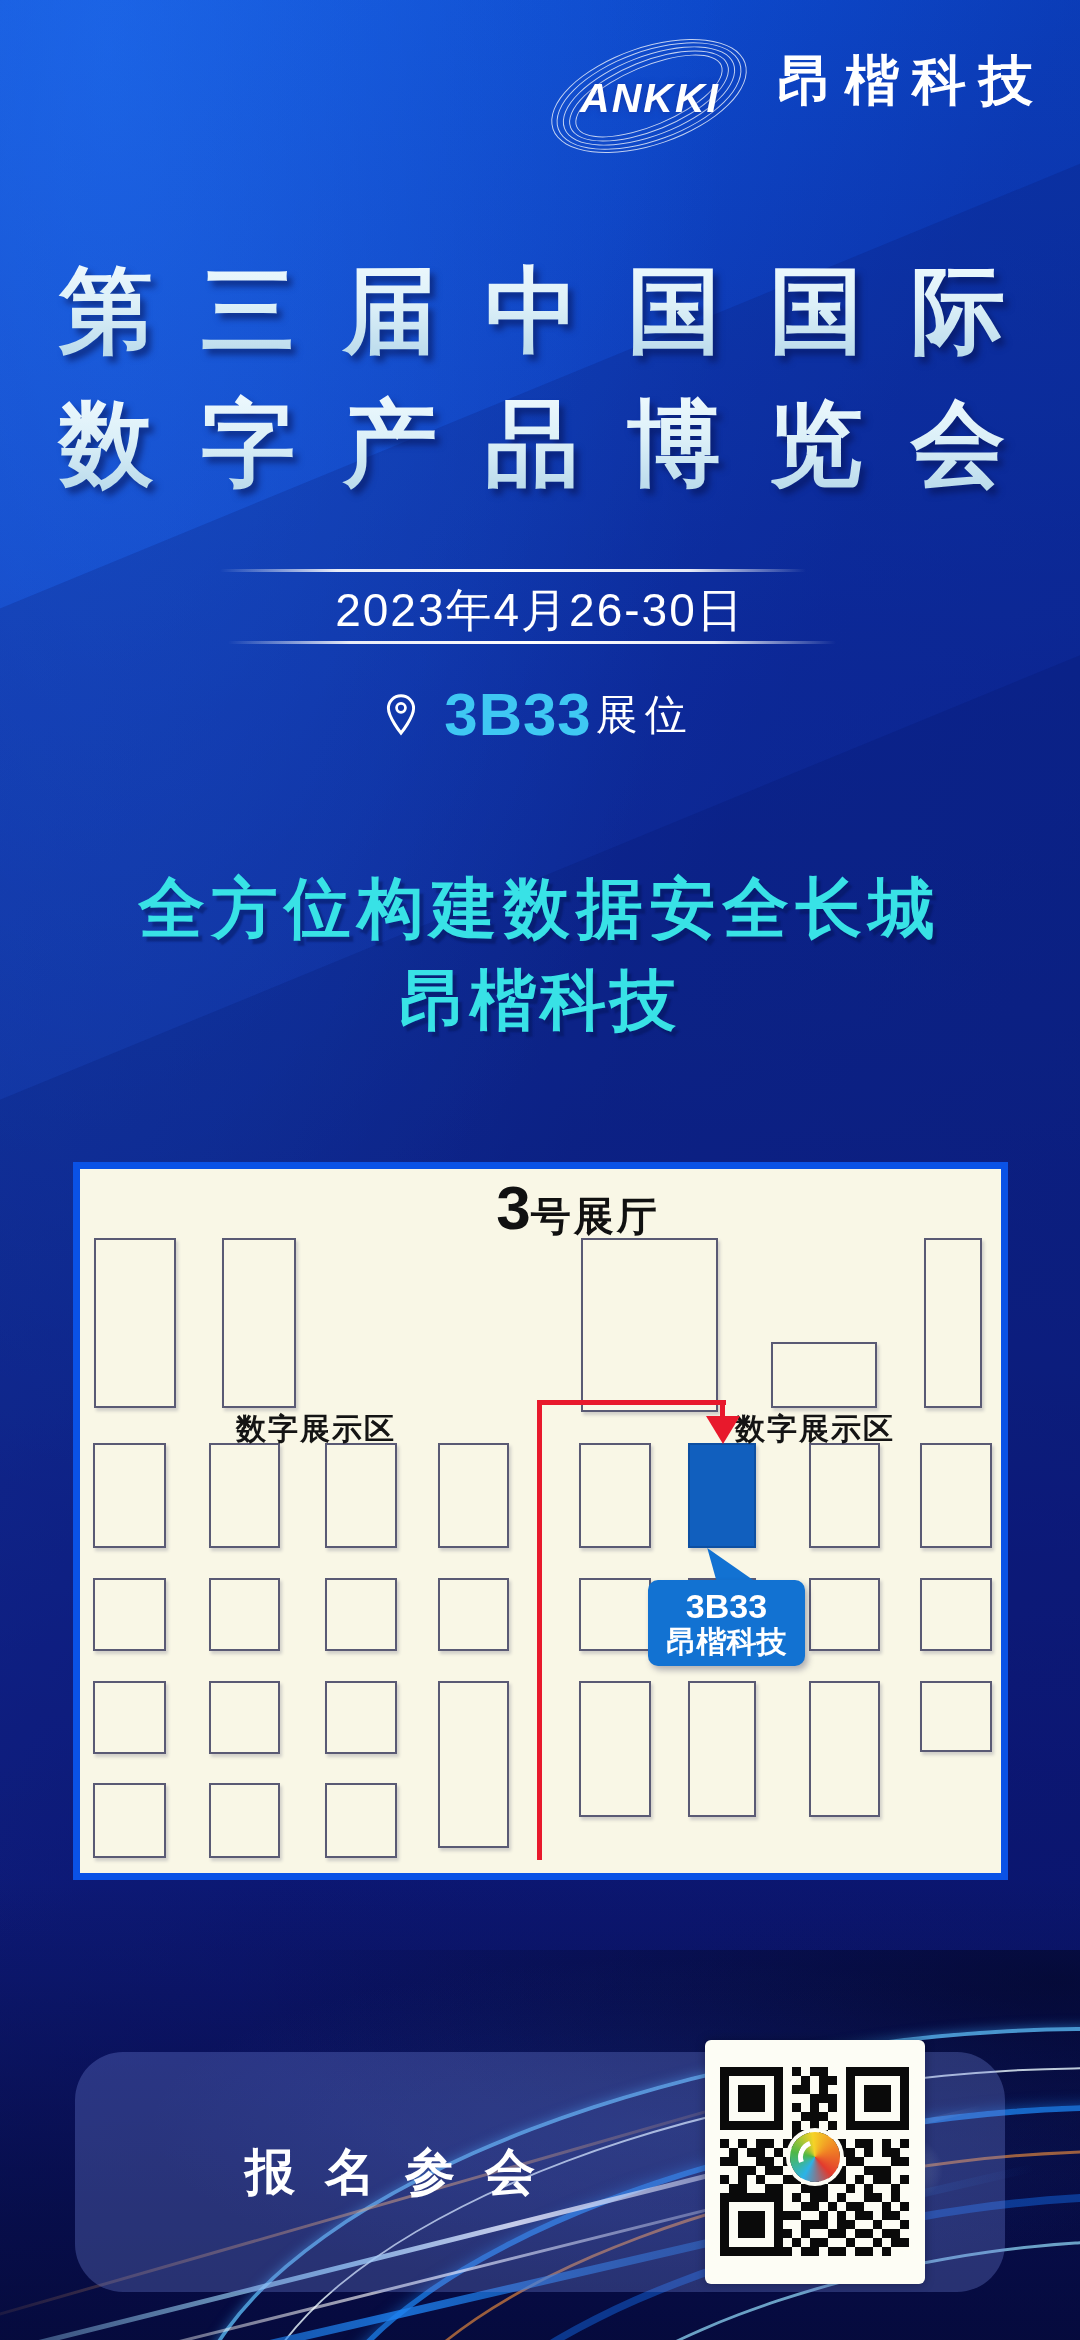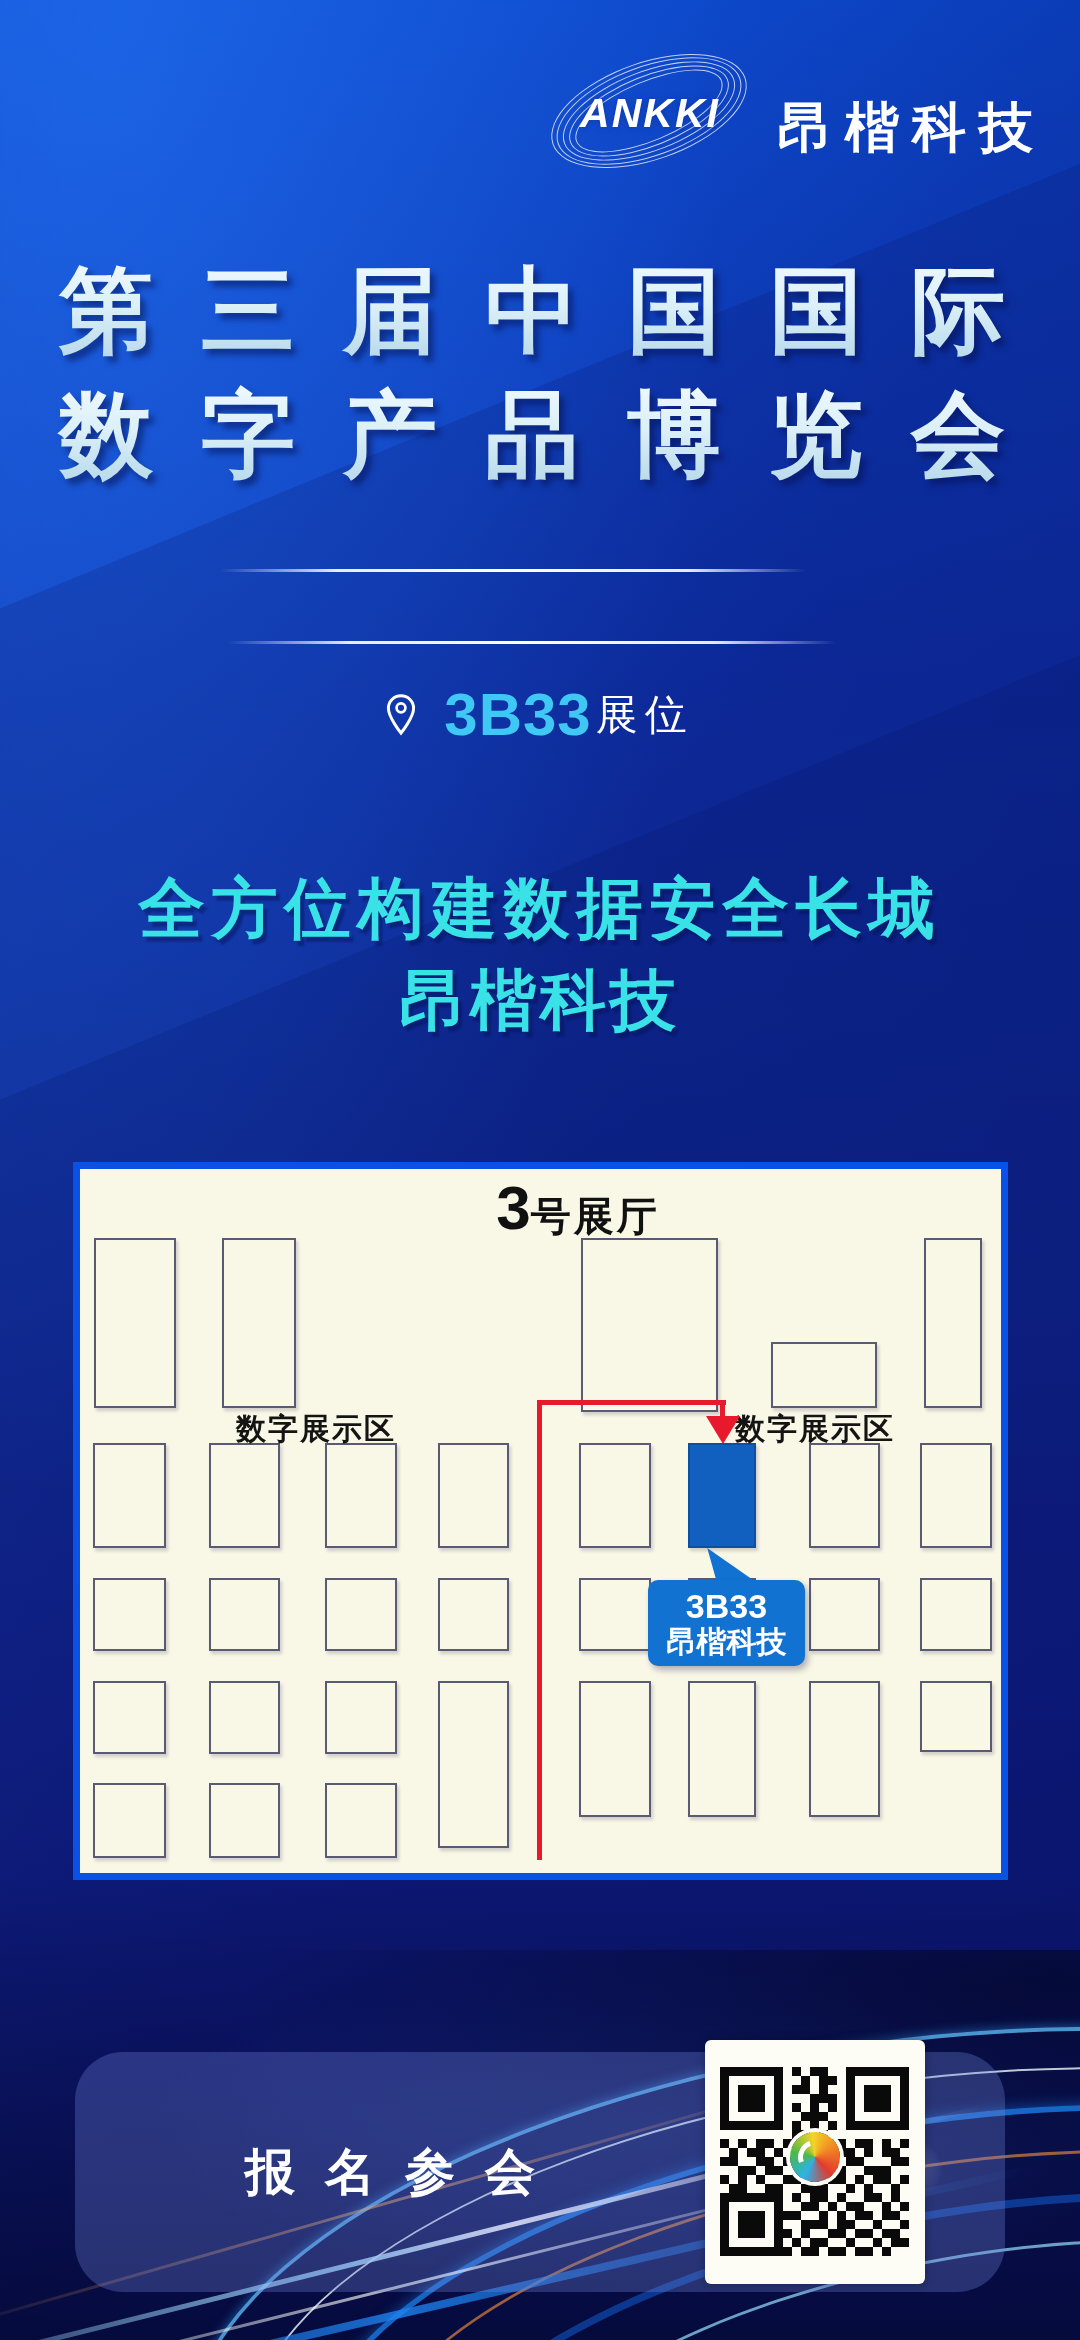--- a/index.html
+++ b/index.html
@@ -8,21 +8,21 @@
     font-family:"Liberation Sans","DejaVu Sans",sans-serif;
     background:linear-gradient(178deg,#0b47c8 0%,#0d3cb8 16%,#0e32aa 30%,#10309f 44%,#122a96 58%,#121f86 72%,#101a74 84%,#0b1257 100%);
   }
   .layer{position:absolute;left:0;top:0;width:100%;height:100%;}
   .band-glow{background:radial-gradient(ellipse at 10% 2%,rgba(35,125,255,0.45),transparent 45%);}
   .band-a{background:linear-gradient(113deg,rgba(45,115,245,0.28) 0%,rgba(30,90,230,0.10) 34%,rgba(10,26,130,0.22) 52%,rgba(8,20,110,0.38) 100%);}
   .band-b{clip-path:polygon(0 26%,100% 7%,100% 100%,0 100%);background:rgba(8,18,105,0.20);}
   .band-c{clip-path:polygon(0 47%,100% 28%,100% 100%,0 100%);background:rgba(6,14,95,0.18);}
 
   
-  .brand{position:absolute;left:550px;top:45px;width:500px;height:120px;display:flex;align-items:flex-end;}
+  .brand{position:absolute;left:550px;top:45px;width:500px;height:120px;display:flex;align-items:flex-start;}
   .logo-mark{position:relative;width:200px;height:105px;flex:0 0 auto;}
   .logo-mark .el{position:absolute;border:1px solid rgba(255,255,255,0.75);border-radius:50%;}
   .el1{left:2px;top:6px;width:192px;height:88px;transform:rotate(-20deg);}
   .el2{left:8px;top:11px;width:180px;height:78px;transform:rotate(-21deg);border-color:rgba(255,255,255,0.55);}
   .el3{left:14px;top:16px;width:168px;height:68px;transform:rotate(-22deg);border-color:rgba(255,255,255,0.45);}
   .el4{left:-3px;top:2px;width:202px;height:96px;transform:rotate(-19deg);border-color:rgba(255,255,255,0.35);}
   .el5{left:20px;top:21px;width:156px;height:58px;transform:rotate(-23deg);border-color:rgba(255,255,255,0.3);}
   .logo-latin{position:absolute;left:50%;top:50%;transform:translate(-50%,-50%);
     font-style:italic;font-weight:bold;font-size:41px;color:#fff;letter-spacing:2px;
     text-shadow:0 0 6px rgba(20,50,160,0.8);}
@@ -30,21 +30,21 @@
 
   
   .main-title{position:absolute;left:0;width:1080px;text-align:center;
     font-weight:bold;font-size:94px;letter-spacing:48px;padding-left:32px;box-sizing:border-box;
     white-space:nowrap;filter:drop-shadow(5px 6px 3px rgba(6,16,80,0.55));color:#d6ecf5;}
   @supports (-webkit-background-clip: text){
     .main-title{background:linear-gradient(180deg,#f2fbff 0%,#dcf0f8 45%,#aed3e7 100%);
       -webkit-background-clip:text;background-clip:text;color:transparent;}
   }
   .title-1{top:248px;}
-  .title-2{top:372px;font-family:Liberation Serif, serif;}
+  .title-2{top:381px;font-family:Liberation Serif, serif;}
 
   
   .date-rule{position:absolute;height:3px;border-radius:2px;
     background:linear-gradient(90deg,rgba(255,255,255,0) 0%,rgba(255,255,255,0.9) 20%,#ffffff 50%,rgba(255,255,255,0.9) 80%,rgba(255,255,255,0) 100%);}
   .rule-top{left:220px;top:569px;width:586px;}
   .rule-bottom{left:228px;top:641px;width:608px;}
   .date-text{position:absolute;left:0;top:580px;width:1080px;text-align:center;
     color:#fff;font-size:46px;font-weight:500;letter-spacing:2px;}
 
   
@@ -165,20 +165,21 @@
       <div class="el el5"></div>
       <div class="logo-latin">ANKKI</div>
     </div>
     <div class="brand-cn">昂楷科技</div>
   </div>
 
   <div class="main-title title-1">第三届中国国际</div>
   <div class="main-title title-2">数字产品博览会</div>
 
   <div class="date-rule rule-top"></div>
+  <div class="date-text">2023年4月26-30日</div>
   <div class="date-rule rule-bottom"></div>
 
   <div class="location">
     <svg class="pin" width="30" height="42" viewBox="0 0 24 34">
       <path d="M12 1.5C6.2 1.5 1.8 6 1.8 11.6c0 7.4 10.2 20 10.2 20s10.2-12.6 10.2-20C22.2 6 17.8 1.5 12 1.5z" fill="none" stroke="#ffffff" stroke-width="2.4"></path>
       <circle cx="12" cy="11.2" r="3.6" fill="none" stroke="#ffffff" stroke-width="2.2"></circle>
     </svg>
     <div class="loc-text">
       <span class="loc-booth">3B33</span>
       <span class="loc-suffix">展位</span>

